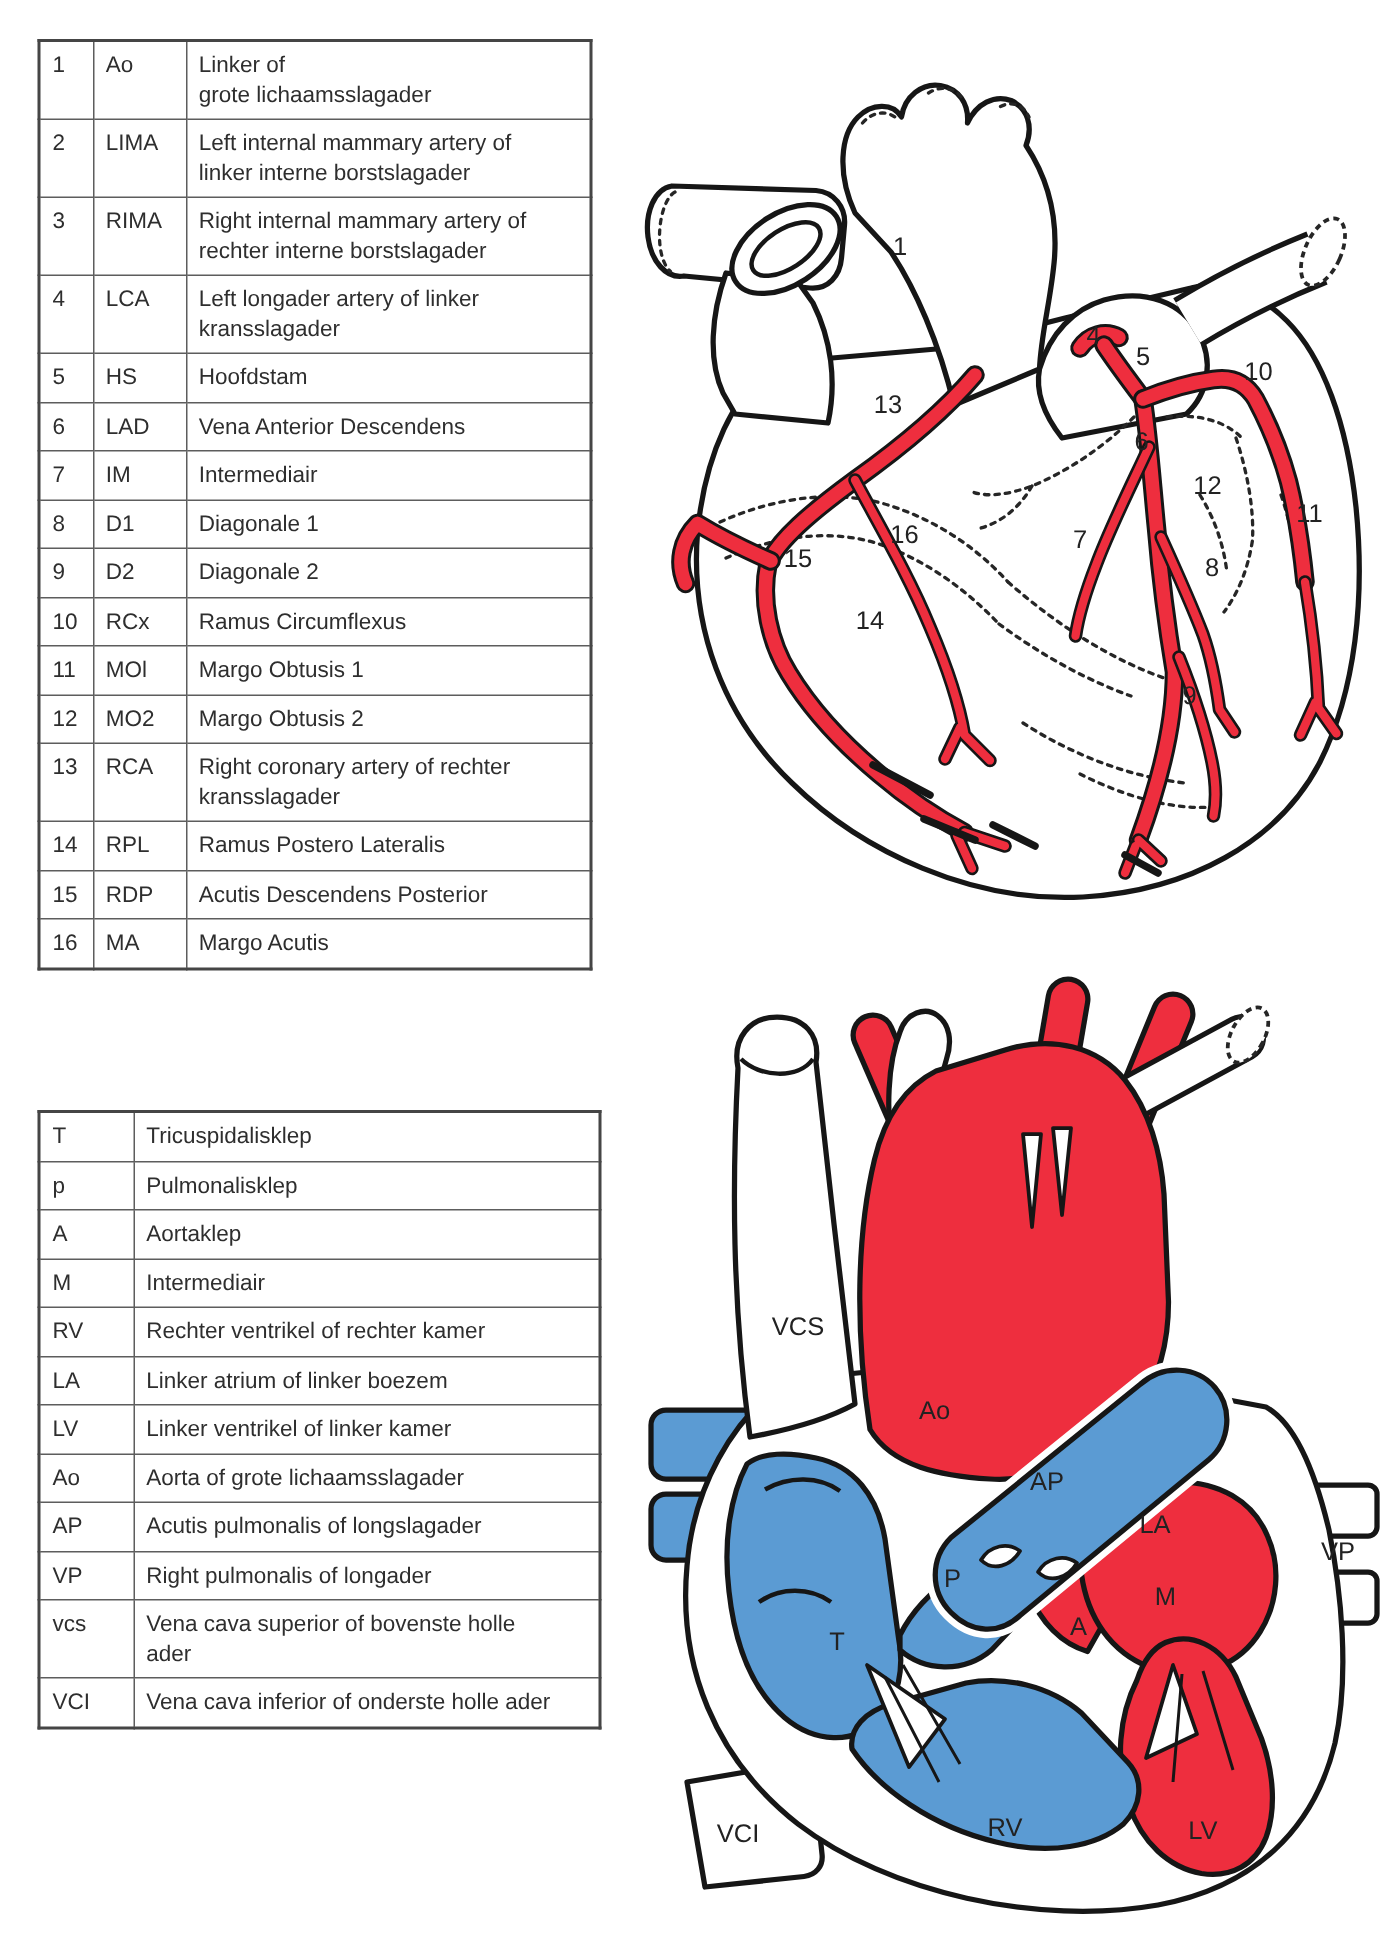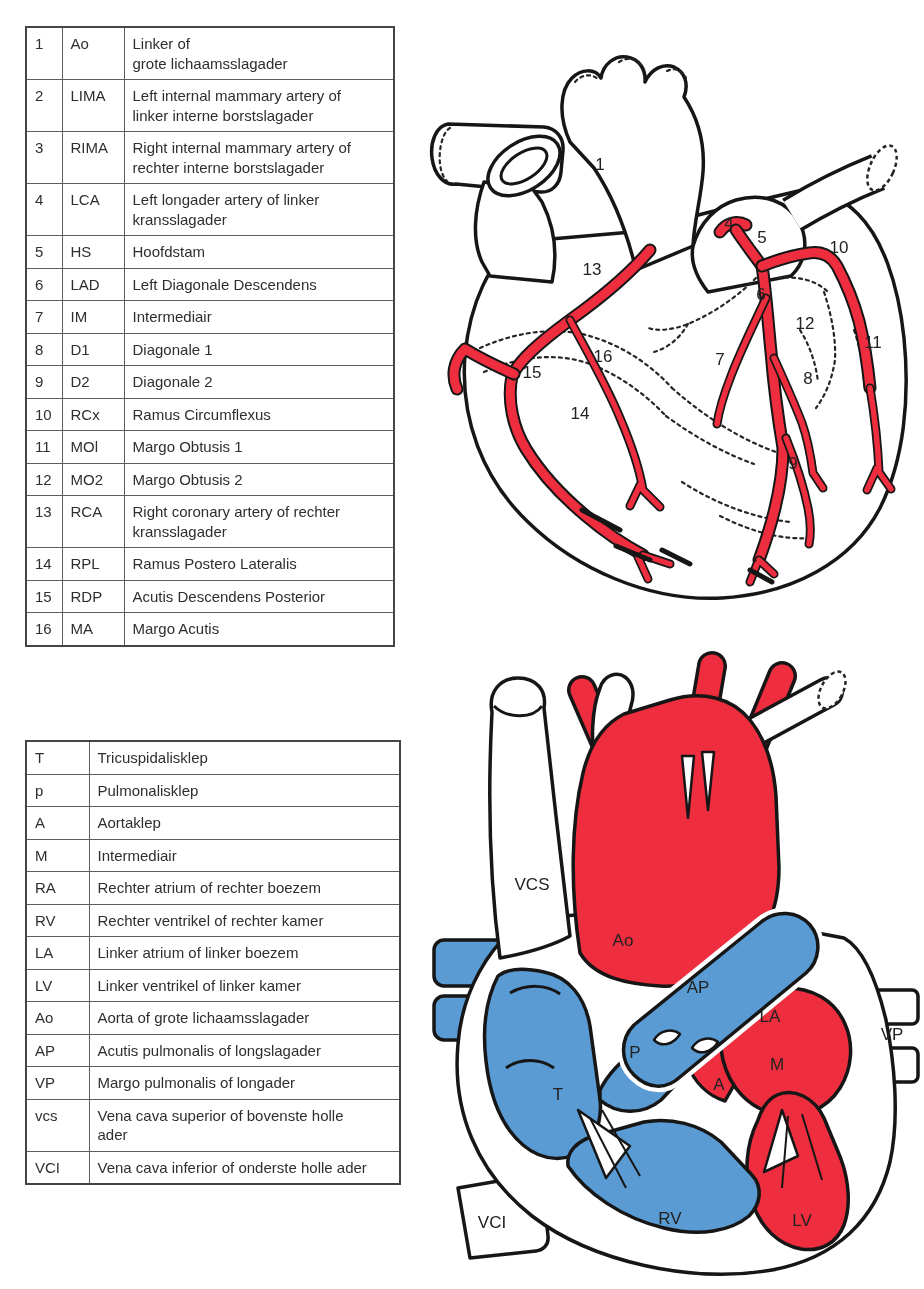--- a/index.html
+++ b/index.html
@@ -75,21 +75,21 @@
 
         <tr>
           <td>5</td>
           <td>HS</td>
           <td>Hoofdstam</td>
         </tr>
 
         <tr>
           <td>6</td>
           <td>LAD</td>
-          <td>Left Diagonale Descendens</td>
+          <td>Vena Anterior Descendens</td>
         </tr>
 
         <tr>
           <td>7</td>
           <td>IM</td>
           <td>Intermediair</td>
         </tr>
 
         <tr>
           <td>8</td>
@@ -288,24 +288,20 @@
         <tr>
           <td>A</td>
           <td>Aortaklep</td>
         </tr>
 
         <tr>
           <td>M</td>
           <td>Intermediair</td>
         </tr>
 
-        <tr>
-          <td>RA</td>
-          <td>Rechter atrium of rechter boezem</td>
-        </tr>
 
         <tr>
           <td>RV</td>
           <td>Rechter ventrikel of rechter kamer</td>
         </tr>
 
         <tr>
           <td>LA</td>
           <td>Linker atrium of linker boezem</td>
         </tr>
@@ -320,21 +316,21 @@
           <td>Aorta of grote lichaamsslagader</td>
         </tr>
 
         <tr>
           <td>AP</td>
           <td>Acutis pulmonalis of longslagader</td>
         </tr>
 
         <tr>
           <td>VP</td>
-          <td>Margo pulmonalis of longader</td>
+          <td>Right pulmonalis of longader</td>
         </tr>
 
         <tr>
           <td>vcs</td>
           <td>Vena cava superior of bovenste holle
 ader</td>
         </tr>
 
         <tr>
           <td>VCI</td>

